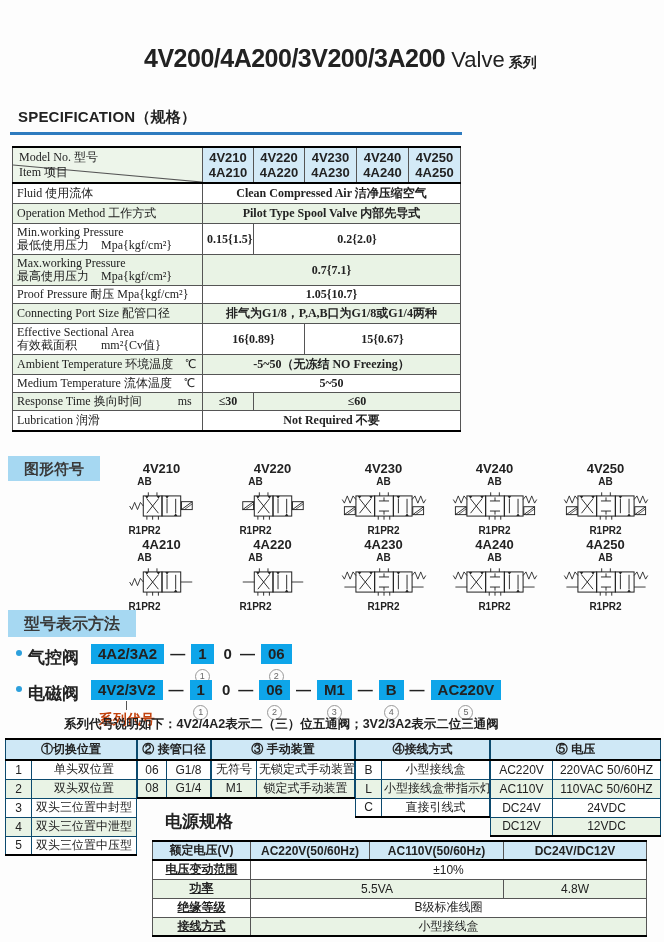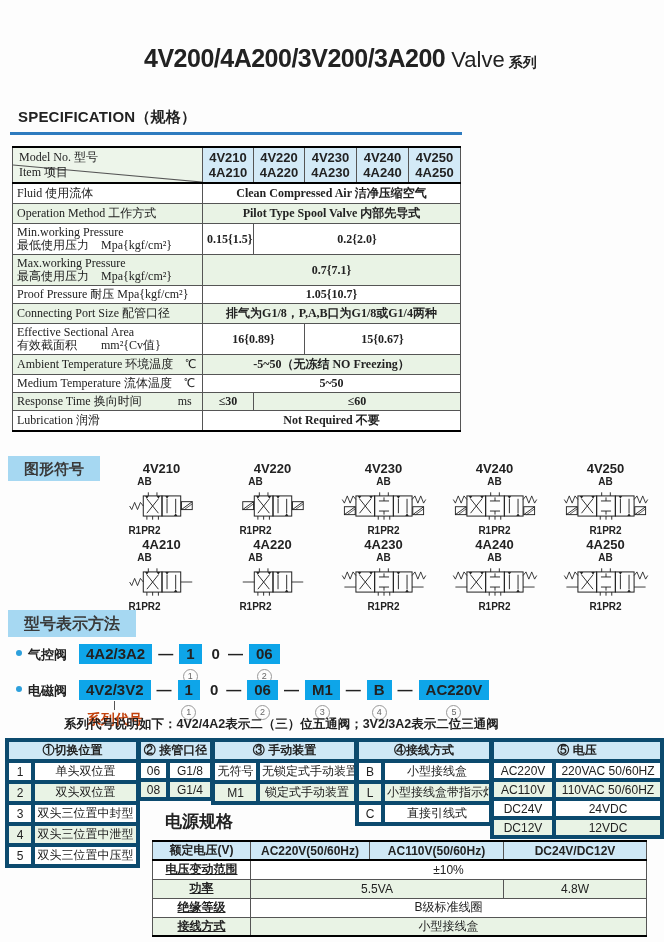--- a/index.html
+++ b/index.html
@@ -46,35 +46,35 @@
   .valve .ab{font-size:10px;font-weight:bold;line-height:11px;display:block;}
   .valve .rp{font-size:10px;font-weight:bold;line-height:11px;display:block;}
   .valve.v2 .ab,.valve.v2 .rp{transform:translateX(-17px);}
   .valve svg{display:block;}
 
   
   .lab-code{left:8px;top:610px;width:128px;height:27px;font-size:16px;line-height:27px;}
   .code-row{position:absolute;left:16px;display:flex;align-items:flex-start;white-space:nowrap;}
   .code-row1{top:644px;} .code-row2{top:680px;}
   .bullet{width:6px;height:6px;border-radius:50%;background:#2da0dc;margin:6px 6px 0 0;}
-  .code-lbl{font-size:13px;font-weight:bold;margin:2px 8px 0 0;}
+  .code-lbl{font-size:17px;font-weight:bold;margin:2px 8px 0 0;}
   .seg{display:flex;flex-direction:column;align-items:center;margin:0 4px;}
   .code-box{background:#0ea5e9;font-size:15px;font-weight:bold;padding:0 7px;line-height:20px;}
   .code-plain{font-size:15px;font-weight:bold;line-height:20px;padding:0 2px;}
   .code-dash{font-size:15px;font-weight:bold;line-height:20px;margin:0 2px;}
   .circ{margin-top:5px;width:13px;height:13px;border:1px solid #999;border-radius:50%;
         color:#666;font-size:9px;line-height:13px;text-align:center;}
   .series-note{display:flex;flex-direction:column;align-items:center;font-size:14px;font-weight:bold;color:#c2410c;}
   .series-note .tick{width:1px;height:9px;background:#555;margin:1px 0 1px 0;}
   .code-note{position:absolute;left:64px;top:716px;font-size:12.5px;font-weight:bold;color:#222;}
 
   
   .ct{position:absolute;top:738px;table-layout:fixed;font-size:12px;
       border-top:2px solid #000;border-bottom:2px solid #000;}
-  .ct td{border:4px solid #0c4a6e;padding:0 2px;height:19px;text-align:center;box-sizing:border-box;
+  .ct td{border:1px solid #0c4a6e;padding:0 2px;height:19px;text-align:center;box-sizing:border-box;
          white-space:nowrap;overflow:hidden;}
   .ct td.hd{background:#cfe8f6;font-weight:bold;height:21px;border-bottom:2px solid #000;}
   .ct tr.green td{background:#e9f3e5;}
   .ct tr.white td{background:#fff;}
   .ct1{left:5px;width:131px;} .ct2{left:137px;width:73px;} .ct3{left:211px;width:143px;}
   .ct4{left:355px;width:134px;} .ct5{left:490px;width:170px;}
 
   
   .power-heading{position:absolute;left:165px;top:810px;font-size:17px;font-weight:bold;}
   .power-table{position:absolute;left:152px;top:840px;width:494px;table-layout:fixed;font-size:12px;

